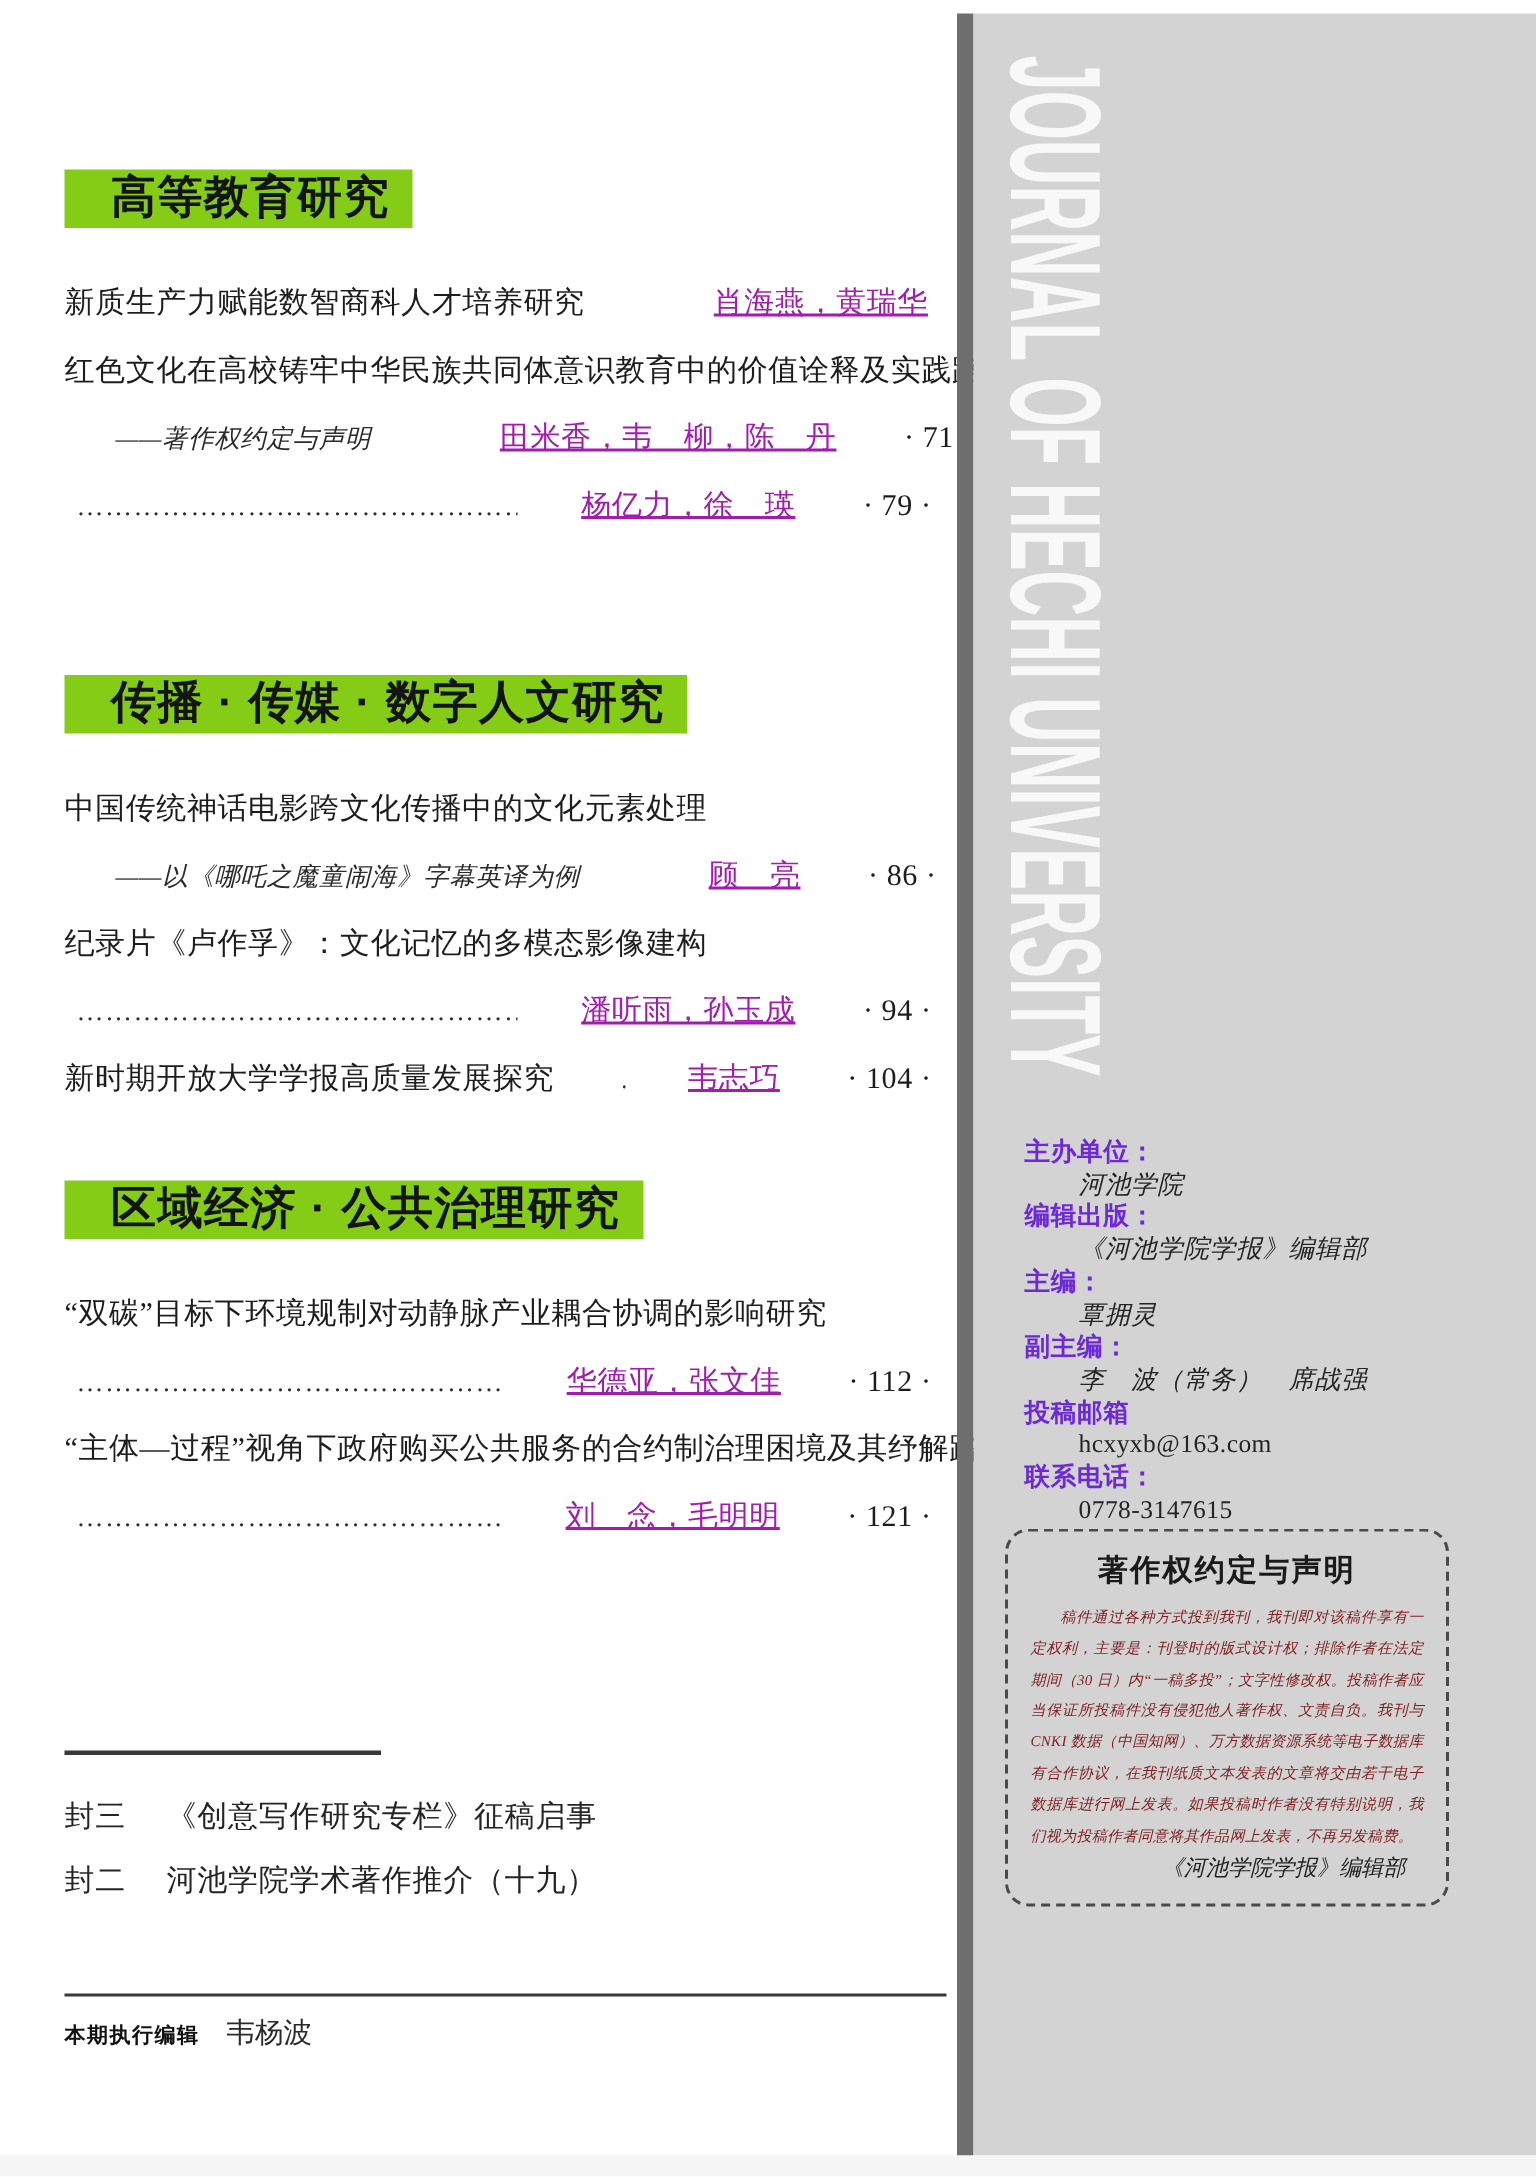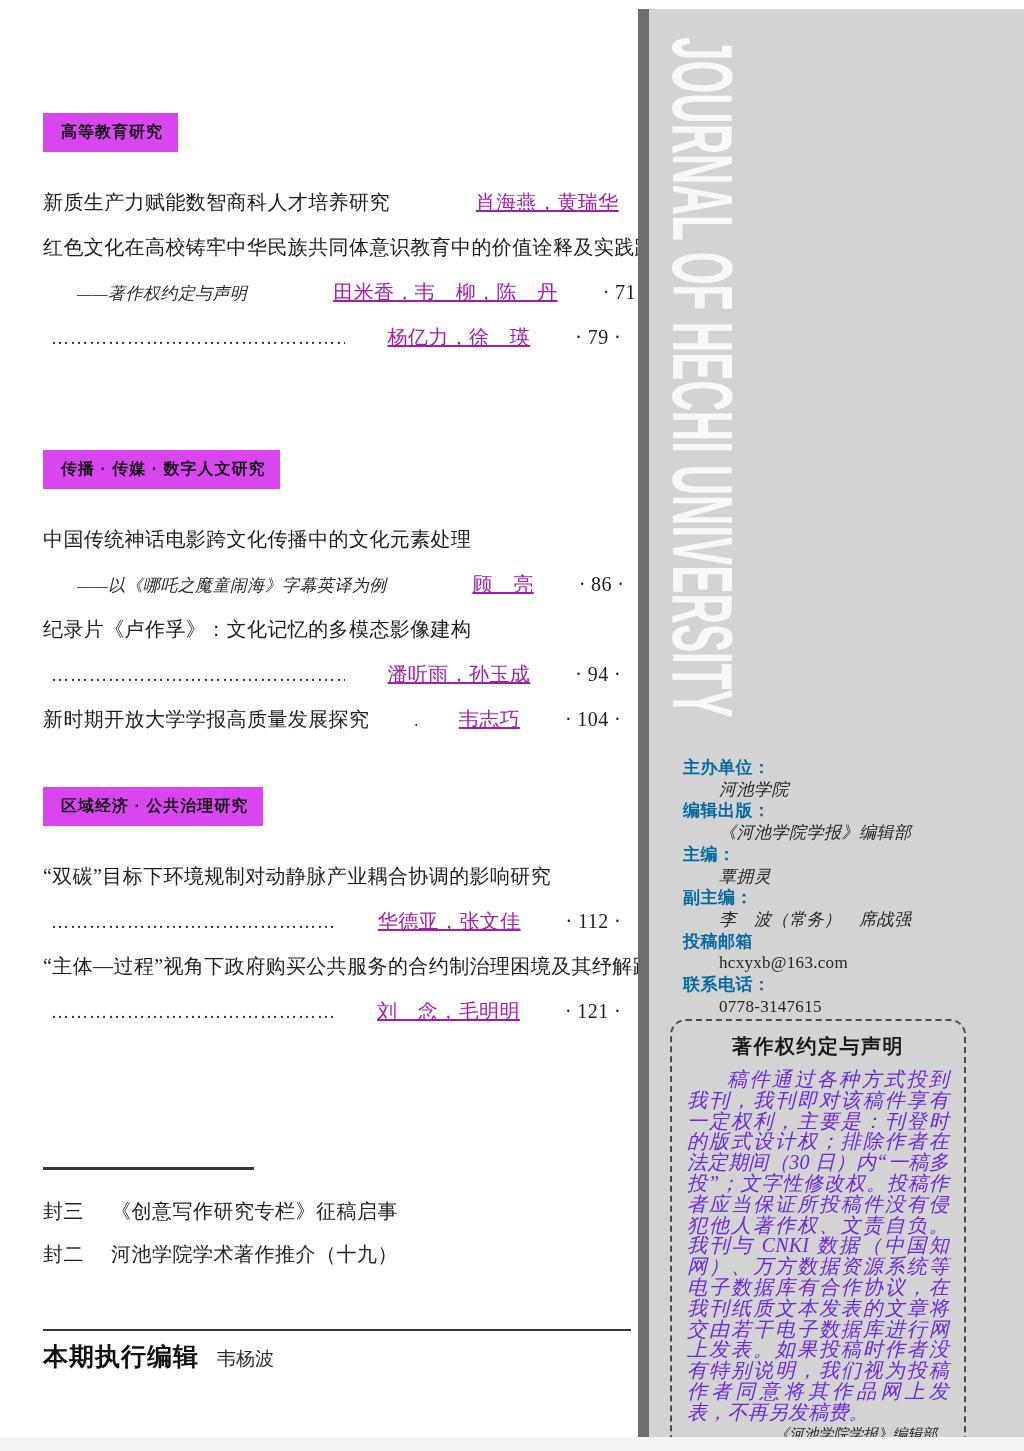--- a/index.html
+++ b/index.html
@@ -3,64 +3,64 @@
 <meta charset="utf-8">
 <style>
   html,body{margin:0;padding:0;}
   body{background:#ffffff;width:1024px;height:1451px;position:relative;overflow:hidden;
        font-family:"Liberation Serif","DejaVu Serif",serif;color:#1d1d1d;}
   .page{position:absolute;inset:0;}
 
   
   .toc-section{position:absolute;left:43px;width:578px;}
   .sec-0{top:113px;} .sec-1{top:450px;} .sec-2{top:787px;}
-  .sec-header{display:inline-block;background:#d946ef;color:#141414;
+  .sec-header{display:inline-block;background:#84cc16;color:#141414;
       font-family:"Liberation Sans","DejaVu Sans",sans-serif;font-weight:700;
-      font-size:16px;line-height:26px;padding:6px 15px 7px 18px;letter-spacing:1px;}
+      font-size:30px;line-height:26px;padding:6px 15px 7px 31px;letter-spacing:1px;}
   .sec-entries{margin-top:28px;}
   .toc-line{display:flex;align-items:baseline;height:45px;line-height:45px;
       font-size:20px;letter-spacing:.4px;gap:36px;}
   .toc-line .lt{white-space:nowrap;color:#1d1d1d;}
   .toc-line.subtitle .lt{font-style:italic;font-size:17px;padding-left:34px;color:#2b2b2b;}
   .toc-line .dots{flex:1 1 auto;min-width:0;overflow:hidden;white-space:nowrap;
       font-size:18px;color:#2e2e2e;margin:0 6px 0 8px;letter-spacing:1px;}
   .toc-line .auth{white-space:nowrap;color:#a21caf;text-decoration:underline;}
   .toc-line .pg{white-space:nowrap;padding-left:9px;color:#1d1d1d;}
 
   
   .rule{position:absolute;background:#383838;}
   .rule-short{left:43px;top:1167px;width:211px;height:3px;}
   .rule-long{left:43px;top:1329px;width:588px;height:2px;}
   .covers{position:absolute;left:43px;top:1196px;width:578px;}
   .cover-line{font-size:20px;line-height:30px;margin-bottom:13px;color:#242424;letter-spacing:.5px;}
   .cover-line .cv-label{margin-right:27px;}
   .exec{position:absolute;left:43px;top:1342px;width:578px;line-height:28px;}
   .exec-label{font-family:"Liberation Sans","DejaVu Sans",sans-serif;font-weight:700;
-      font-size:25px;color:#111;letter-spacing:1px;text-align:right;}
+      font-size:14px;color:#111;letter-spacing:1px;text-align:right;}
   .exec-name{font-size:19px;margin-left:18px;color:#2a2a2a;}
 
   
   .spine-bar{position:absolute;left:638px;top:9px;width:11px;height:1428px;background:#6e6e6e;}
   .panel{position:absolute;left:649px;top:9px;width:375px;height:1428px;background:#d3d3d3;}
   .vtitle{position:absolute;left:4px;top:28px;width:70px;
       writing-mode:vertical-lr;text-orientation:mixed;white-space:nowrap;
       font-family:"Liberation Sans","DejaVu Sans",sans-serif;font-weight:700;
       font-size:86px;color:#f8f8f8;transform:scaleY(0.49);transform-origin:top left;}
   .info{position:absolute;left:34px;top:748px;width:320px;}
   .info-label{font-family:"Liberation Sans","DejaVu Sans",sans-serif;font-weight:700;
-      font-size:17px;line-height:21.7px;color:#0369a1;letter-spacing:.5px;}
+      font-size:17px;line-height:21.7px;color:#6d28d9;letter-spacing:.5px;}
   .info-value{font-size:17px;line-height:21.7px;padding-left:36px;color:#242424;
       font-style:italic;letter-spacing:.5px;}
   .info-value.latin{font-style:normal;letter-spacing:.3px;}
 
   .cbox{position:absolute;left:21px;top:1010px;width:262px;
       border:2px dashed #4a4a4a;border-radius:16px;padding:10px 15px 12px 15px;}
   .cbox-title{text-align:center;font-family:"Liberation Sans","DejaVu Sans",sans-serif;
       font-weight:700;font-size:20px;color:#1a1a1a;letter-spacing:1.5px;margin:2px 0 9px 0;}
-  .cbox-body{font-style:italic;font-size:20px;line-height:20.8px;color:#6d28d9;
+  .cbox-body{font-style:italic;font-size:10px;line-height:20.8px;color:#7f1d1d;
       text-indent:2em;text-align:justify;letter-spacing:.2px;}
   .cbox-sig{font-style:italic;font-size:14.8px;line-height:21px;color:#222;
       text-align:right;padding-right:12px;margin-top:1px;}
 
   .bottom-strip{position:absolute;left:0;top:1437px;width:1024px;height:14px;background:#f5f5f5;}
 </style>
 </head>
 <body>
 
 <div class="page">

